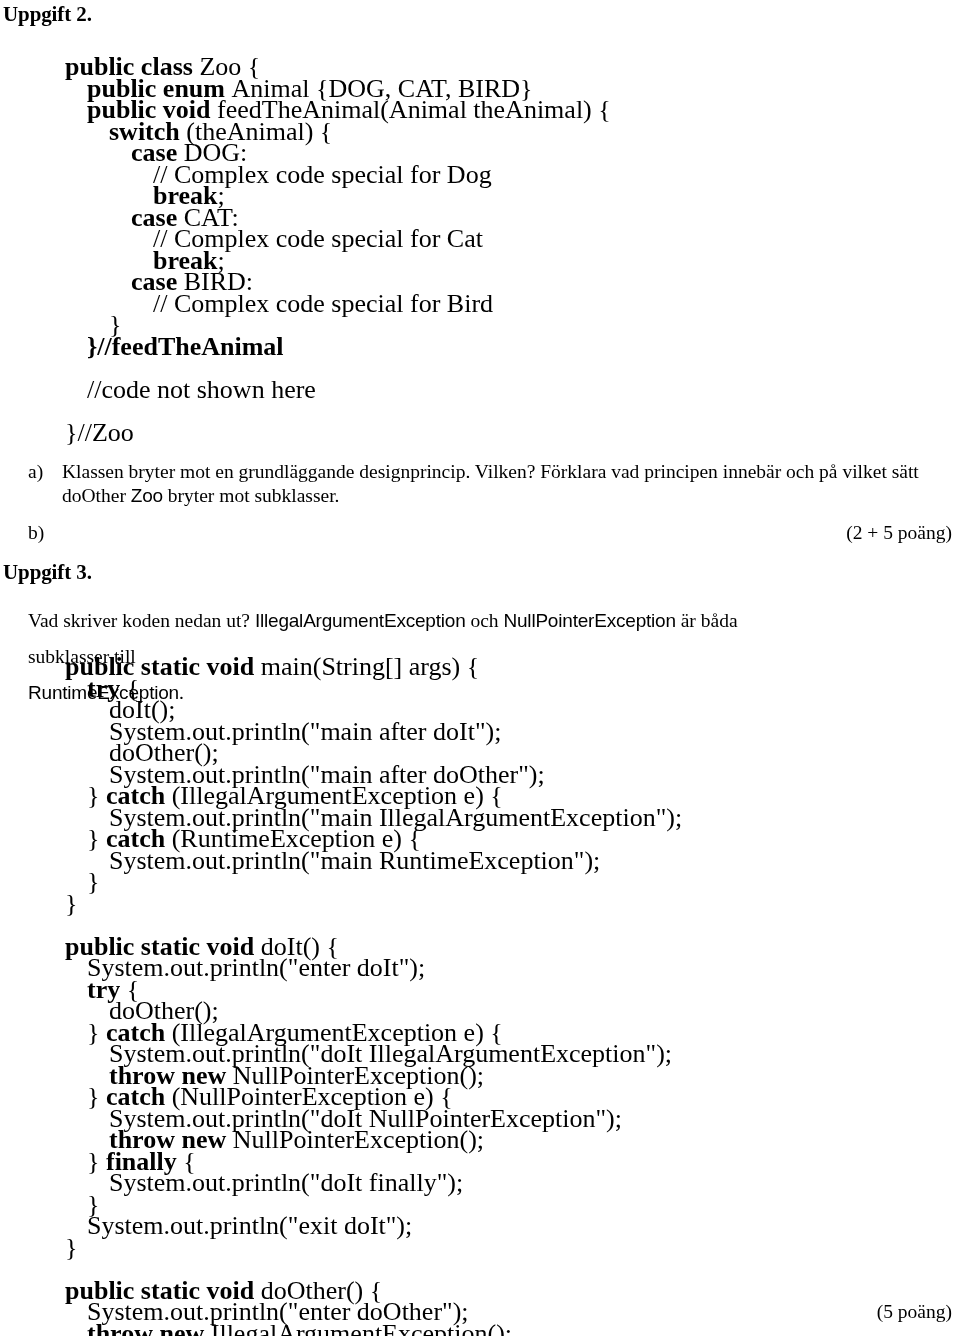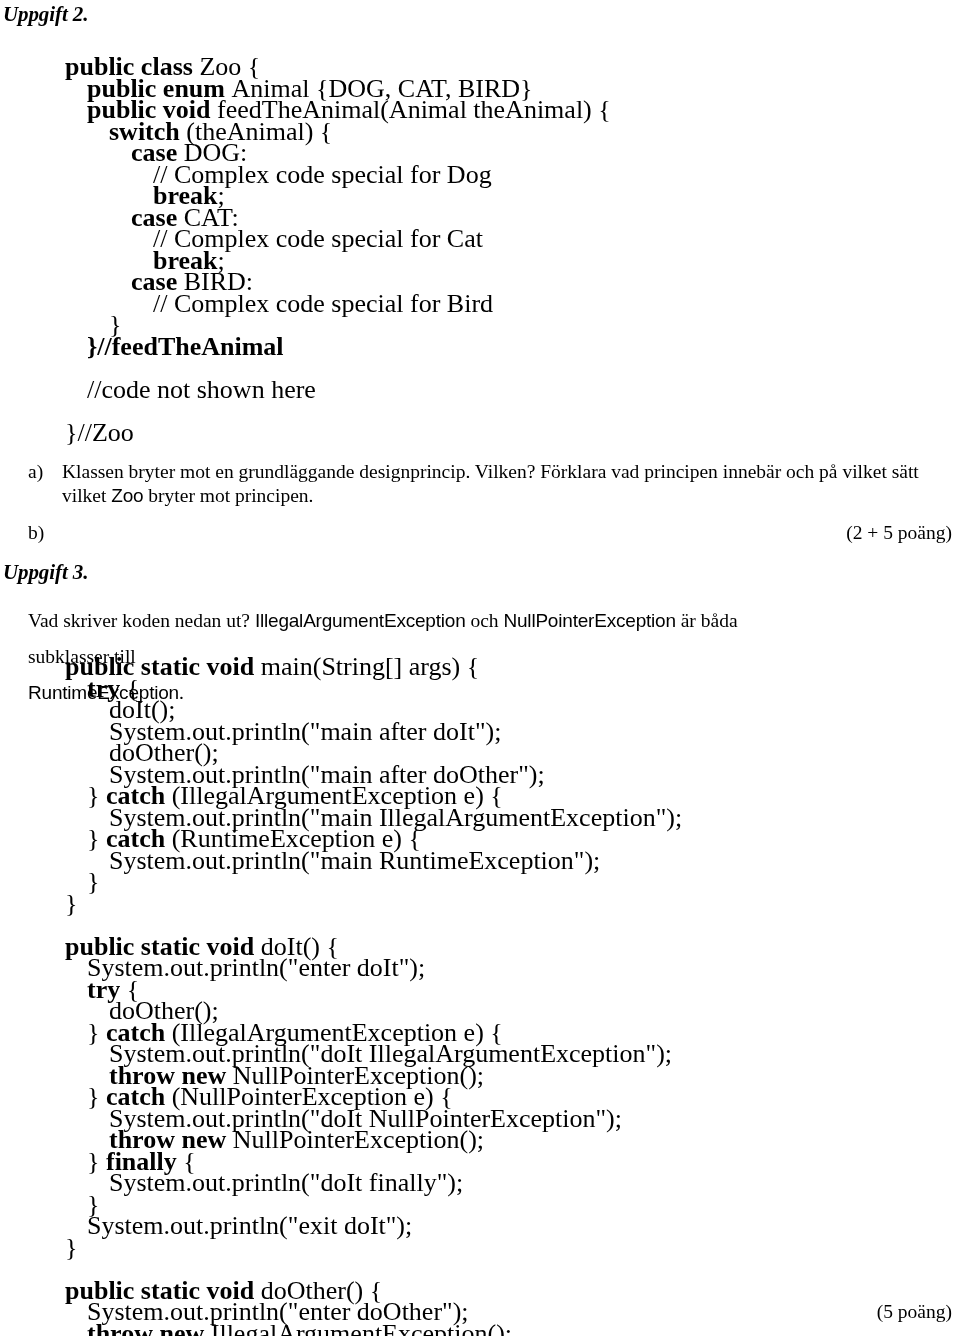--- a/index.html
+++ b/index.html
@@ -23,21 +23,20 @@
   }
 
   
   .heading {
     position: absolute;
     font-weight: bold;
     font-size: 21px;
     line-height: 24px;
     letter-spacing: -0.1px;
     white-space: nowrap;
-    font-style: italic;
   }
   .para {
     position: absolute;
     font-size: 19.5px;
     line-height: 23px;
     white-space: nowrap;
   }
 
   
   .codeblock {
@@ -95,21 +94,21 @@
 <div class="page">
 
   <div class="heading" style="left:3px; top:2px;">Uppgift 2.</div>
 
 
   <div class="codeblock" id="code-u2" style="left:65px; top:56px;"><div class="codeline" style="padding-left: 0px;"><span class="b">public class </span><span>Zoo {</span></div><div class="codeline" style="padding-left: 22px;"><span class="b">public enum </span><span>Animal {DOG, CAT, BIRD}</span></div><div class="codeline" style="padding-left: 22px;"><span class="b">public void </span><span>feedTheAnimal(Animal theAnimal) {</span></div><div class="codeline" style="padding-left: 44px;"><span class="b">switch </span><span>(theAnimal) {</span></div><div class="codeline" style="padding-left: 66px;"><span class="b">case </span><span>DOG:</span></div><div class="codeline" style="padding-left: 88px;"><span>// Complex code special for Dog</span></div><div class="codeline" style="padding-left: 88px;"><span class="b">break</span><span>;</span></div><div class="codeline" style="padding-left: 66px;"><span class="b">case </span><span>CAT:</span></div><div class="codeline" style="padding-left: 88px;"><span>// Complex code special for Cat</span></div><div class="codeline" style="padding-left: 88px;"><span class="b">break</span><span>;</span></div><div class="codeline" style="padding-left: 66px;"><span class="b">case </span><span>BIRD:</span></div><div class="codeline" style="padding-left: 88px;"><span>// Complex code special for Bird</span></div><div class="codeline" style="padding-left: 44px;"><span>}</span></div><div class="codeline" style="padding-left: 22px;"><span class="b">}//feedTheAnimal</span></div><div class="codeline gap">&nbsp;</div><div class="codeline" style="padding-left: 22px;"><span>//code not shown here</span></div><div class="codeline gap">&nbsp;</div><div class="codeline" style="padding-left: 0px;"><span>}//Zoo</span></div></div>
 
   <div class="item-label" style="left:28px; top:460px;">a)</div>
   <div class="item" style="left:62px; top:460px; width:880px;">
     <span>Klassen bryter mot en grundläggande designprincip. Vilken? Förklara vad principen innebär och på vilket sätt</span><br>
-    <span>vilket </span><span class="sans">Zoo</span><span> bryter mot principen.</span>
+    <span>doOther </span><span class="sans">Zoo</span><span> bryter mot subklasser.</span>
   </div>
 
   <div class="item-label" style="left:28px; top:521px;">b)</div>
   <div class="right-points" style="left:0px; top:521px; width:952px;">(2 + 5 poäng)</div>
 
   <div class="heading" style="left:3px; top:560px;">Uppgift 3.</div>
 
   <div class="u3text" style="left:28px; top:595px;">
     <span>Vad skriver koden nedan ut? </span><span class="sans">IllegalArgumentException</span><span> och </span><span class="sans">NullPointerException</span><span> är båda subklasser till</span><br><span class="sans">RuntimeException</span><span>.</span>
   </div>

